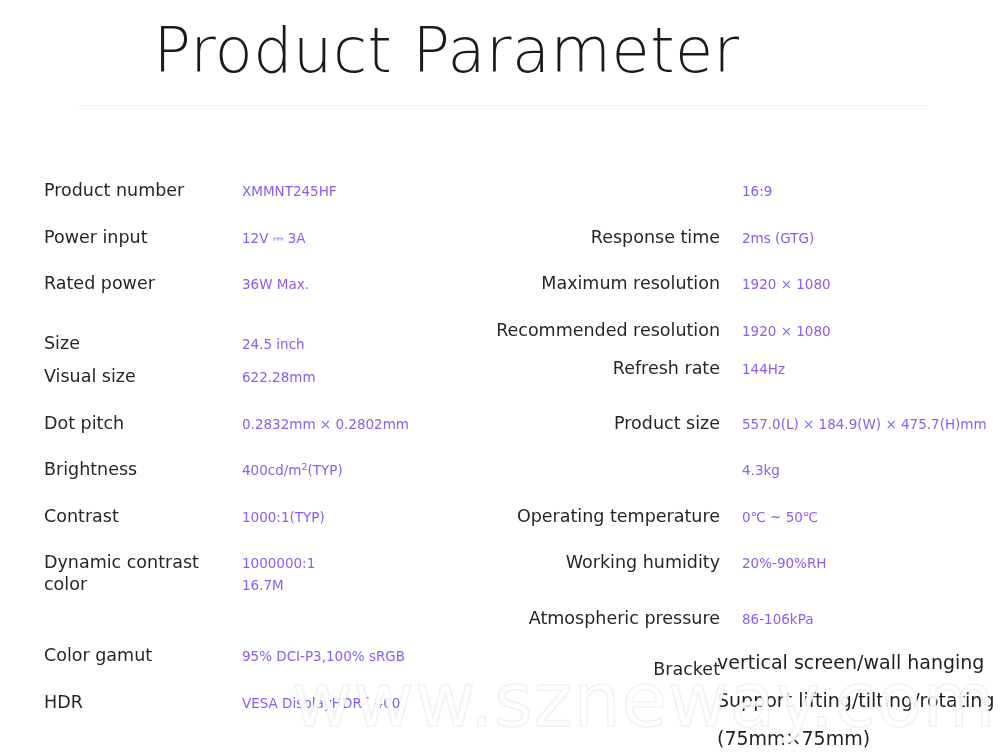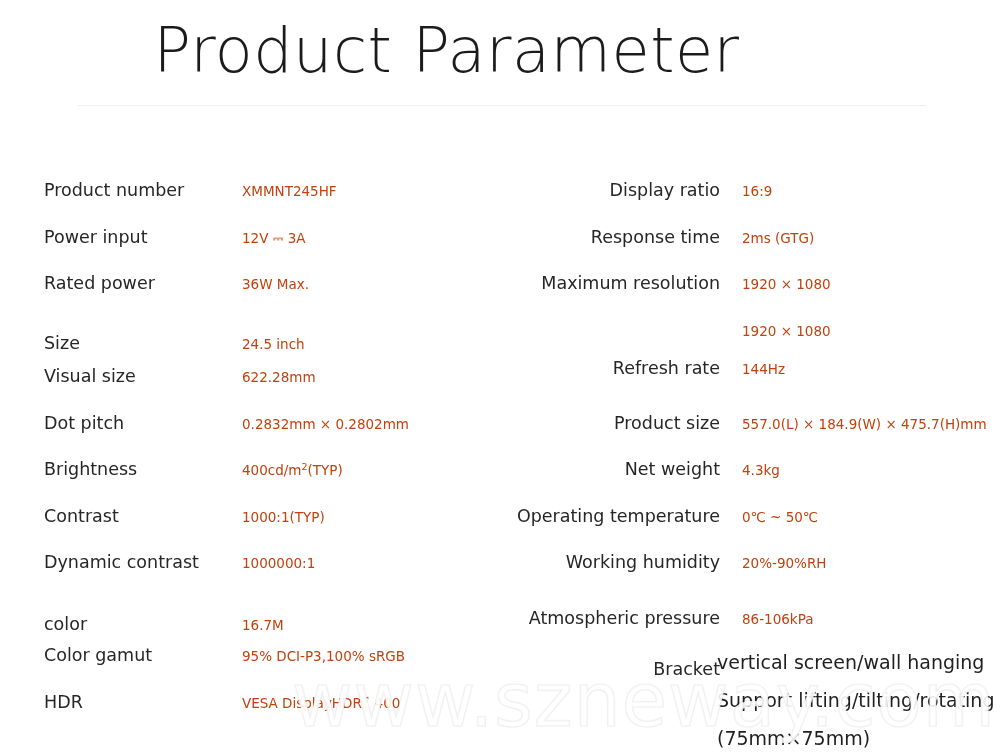--- a/index.html
+++ b/index.html
@@ -84,21 +84,21 @@
     left: 0;
     width: 260px;
     text-align: right;
   }
 
   .spec-value {
     position: absolute;
     top: 3px;
     font-size: 13.5px;
     font-weight: 400;
-    color: #c2410c;
+    color: #8b5cf6;
     line-height: 20px;
     white-space: nowrap;
     font-family: "DejaVu Sans", sans-serif;
   }
   .left .spec-value  { left: 222px; }
   .right .spec-value { left: 282px; }
 
   .spec-value sup {
     font-size: 9.5px;
     vertical-align: super;
@@ -183,59 +183,58 @@
         <div class="spec-value">400cd/m<sup>2</sup>(TYP)</div>
       </div>
       <div class="spec-row" style="top: 325.5px;">
         <div class="spec-label">Contrast</div>
         <div class="spec-value">1000:1(TYP)</div>
       </div>
       <div class="spec-row" style="top: 372px;">
         <div class="spec-label">Dynamic contrast</div>
         <div class="spec-value">1000000:1</div>
       </div>
-      <div class="spec-row" style="top: 434px;">
+      <div class="spec-row" style="top: 394px;">
         <div class="spec-label">color</div>
         <div class="spec-value">16.7M</div>
       </div>
       <div class="spec-row" style="top: 465px;">
         <div class="spec-label">Color gamut</div>
         <div class="spec-value">95% DCI-P3,100% sRGB</div>
       </div>
       <div class="spec-row" style="top: 511.5px;">
         <div class="spec-label">HDR</div>
         <div class="spec-value">VESA  DisplayHDR<span class="tm">™</span> 400</div>
       </div>
     </div>
   <div class="spec-col right" id="col-right">
       <div class="spec-row" style="top: 0px;">
-        <div class="spec-label">Display ratio</div>
         <div class="spec-value">16:9</div>
       </div>
       <div class="spec-row" style="top: 46.5px;">
         <div class="spec-label">Response time</div>
         <div class="spec-value">2ms (GTG)</div>
       </div>
       <div class="spec-row" style="top: 93px;">
         <div class="spec-label">Maximum resolution</div>
         <div class="spec-value">1920 × 1080</div>
       </div>
       <div class="spec-row" style="top: 139.5px;">
+        <div class="spec-label">Recommended resolution</div>
         <div class="spec-value">1920 × 1080</div>
       </div>
       <div class="spec-row" style="top: 178px;">
         <div class="spec-label">Refresh rate</div>
         <div class="spec-value">144Hz</div>
       </div>
       <div class="spec-row" style="top: 232.5px;">
         <div class="spec-label">Product size</div>
         <div class="spec-value">557.0(L) × 184.9(W) × 475.7(H)mm</div>
       </div>
       <div class="spec-row" style="top: 279px;">
-        <div class="spec-label">Net weight</div>
         <div class="spec-value">4.3kg</div>
       </div>
       <div class="spec-row" style="top: 325.5px;">
         <div class="spec-label">Operating temperature</div>
         <div class="spec-value">0℃ ~ 50℃</div>
       </div>
       <div class="spec-row" style="top: 372px;">
         <div class="spec-label">Working humidity</div>
         <div class="spec-value">20%-90%RH</div>
       </div>

